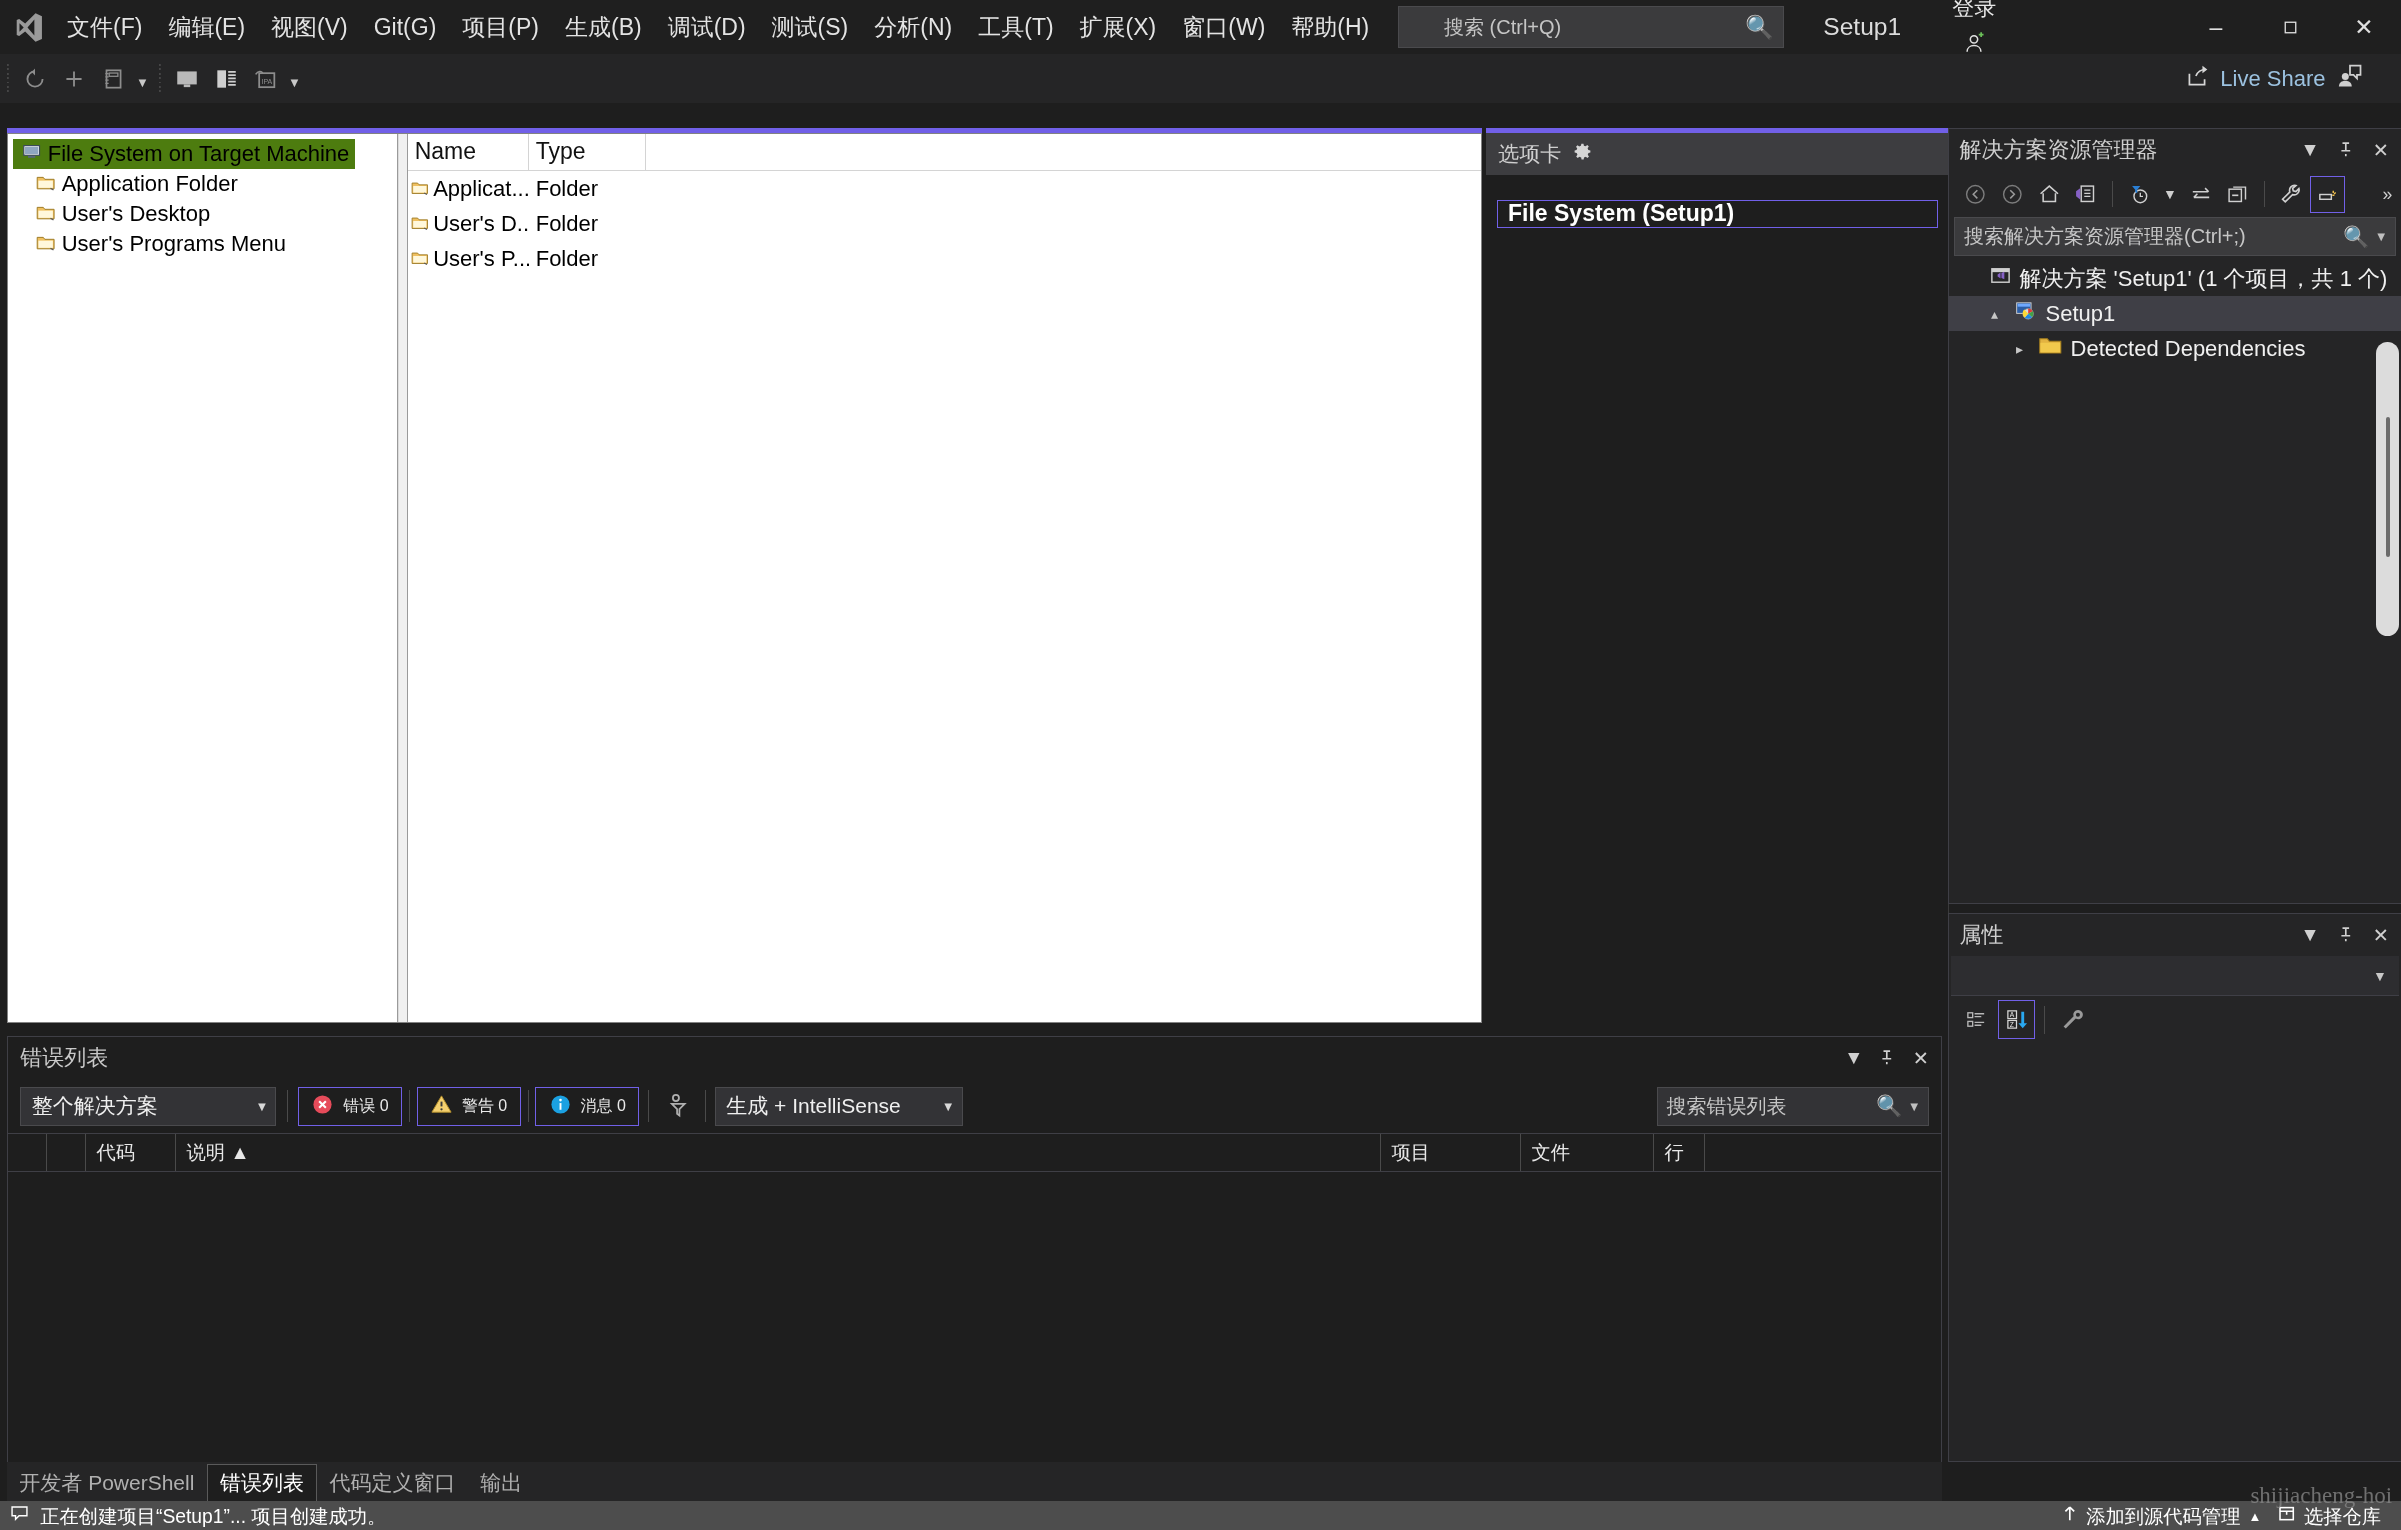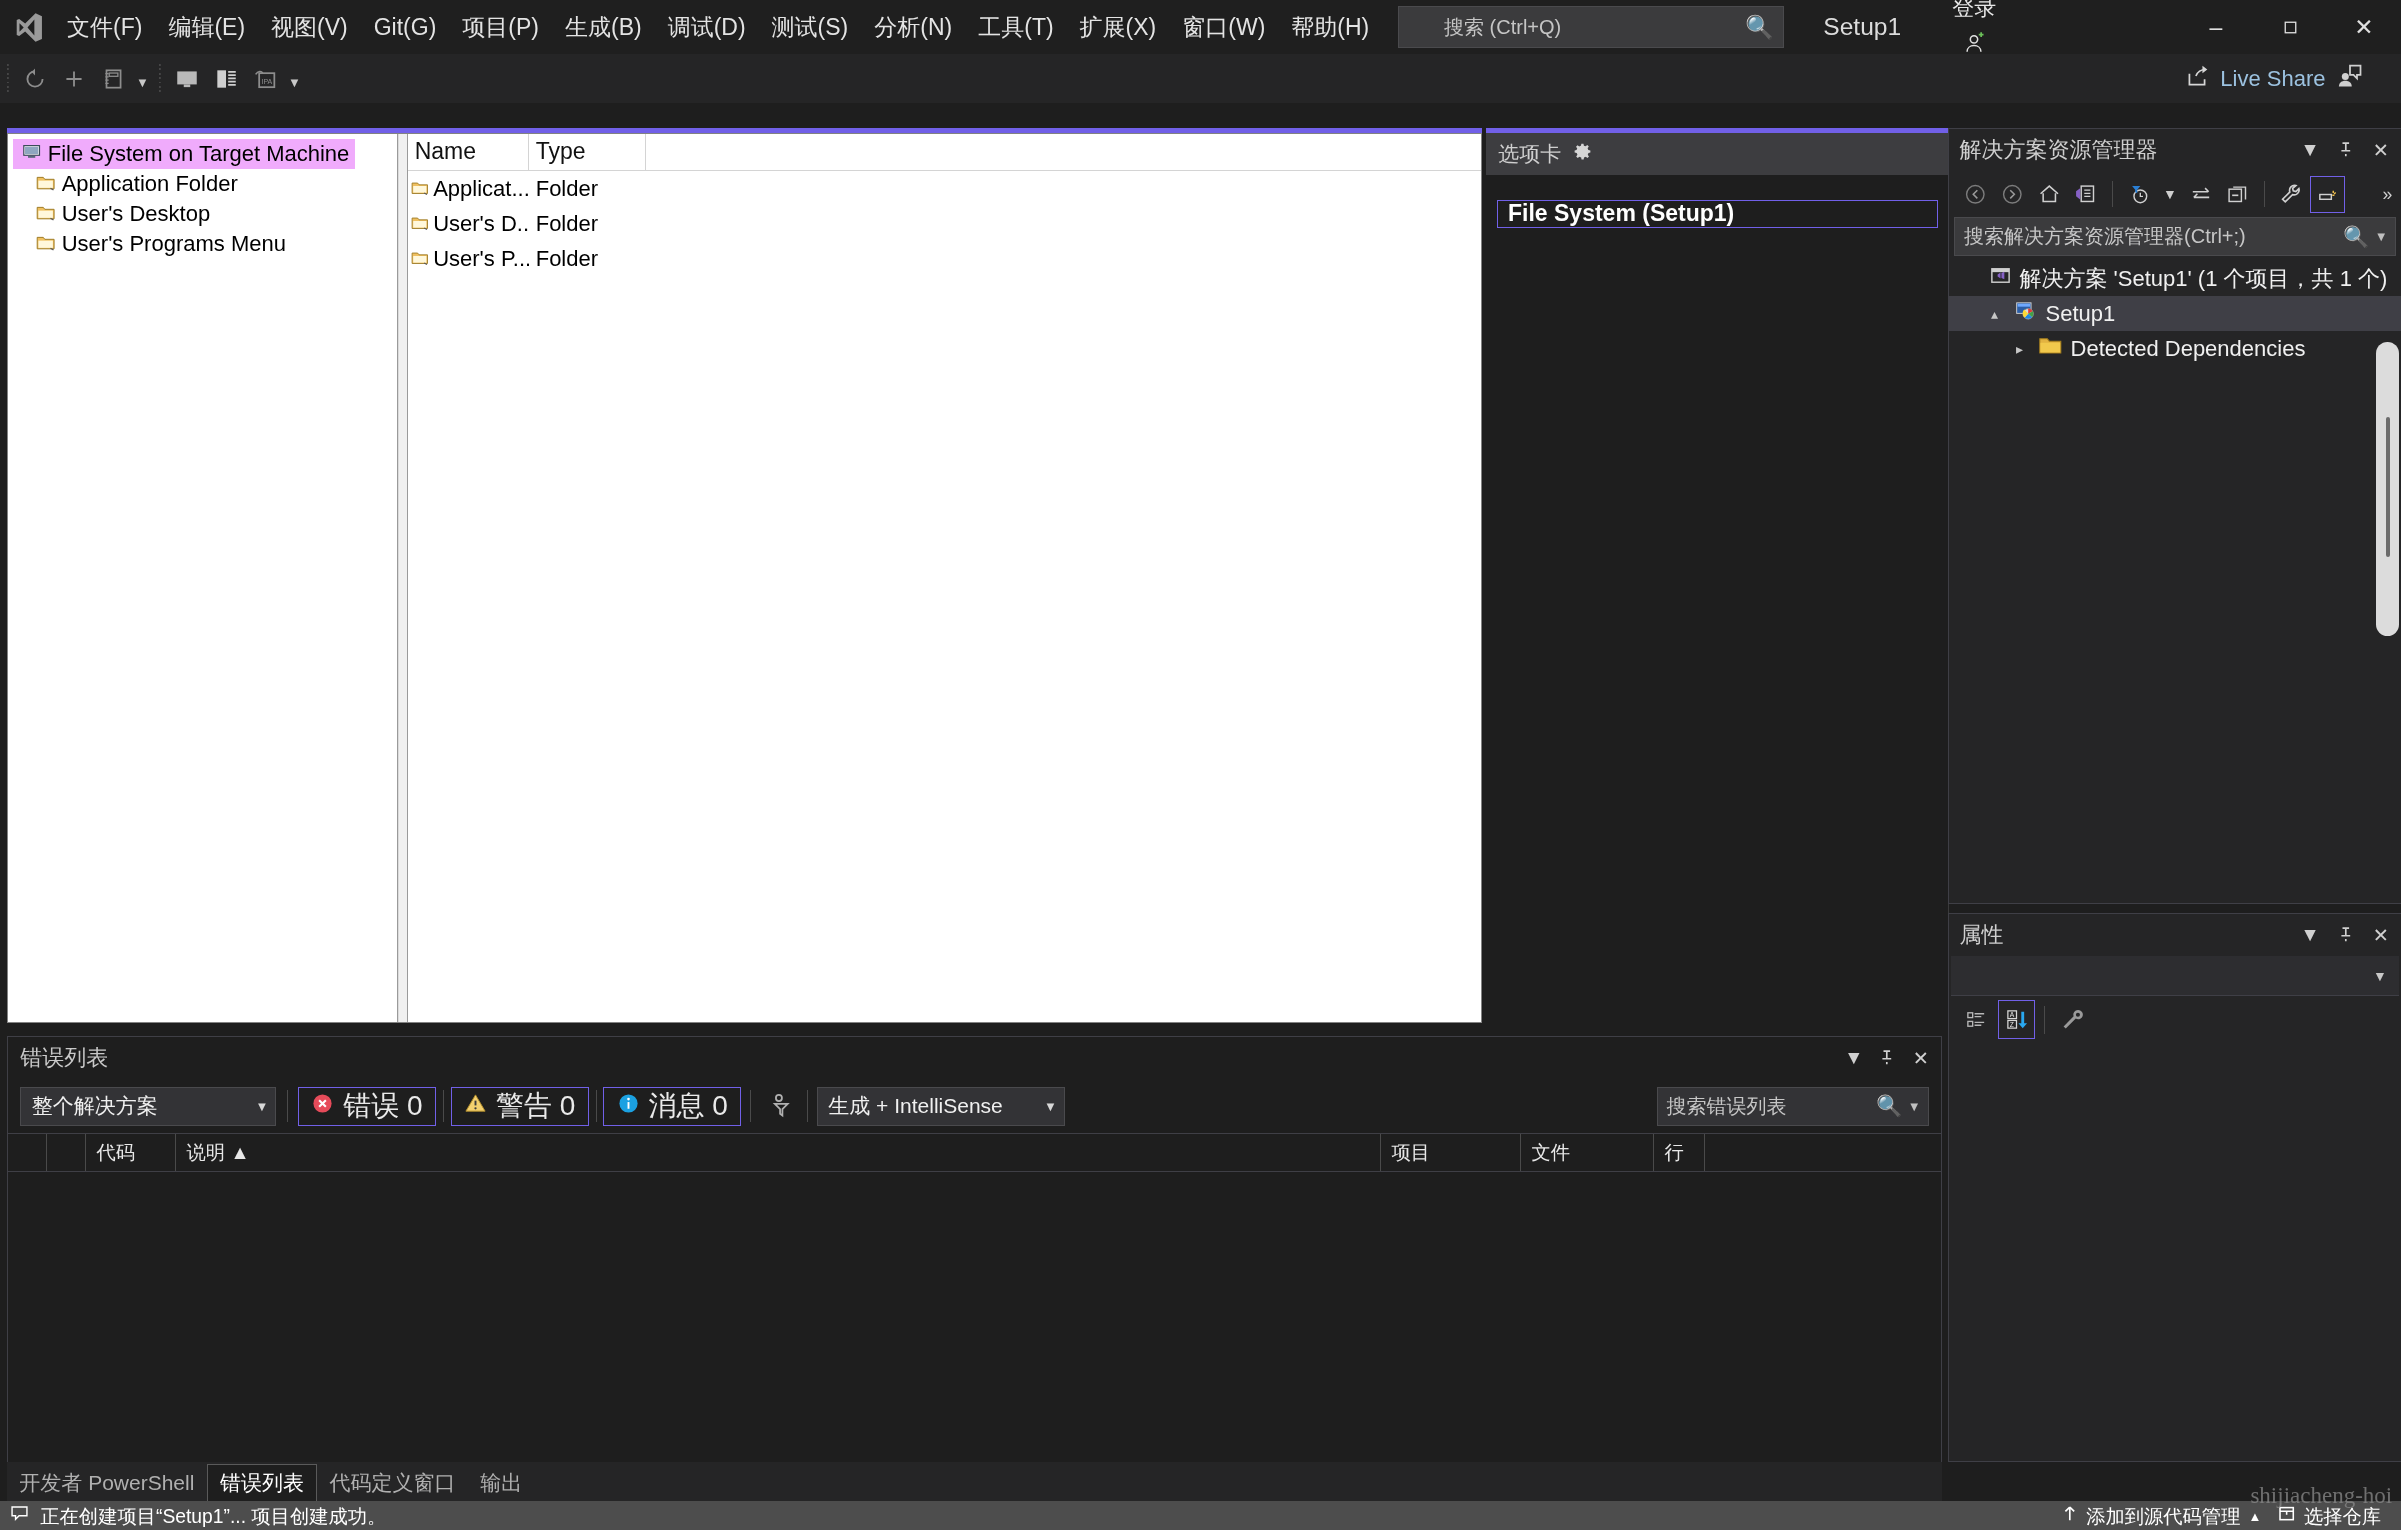--- a/index.html
+++ b/index.html
@@ -75,21 +75,21 @@
     position:absolute; left:7px; top:133px; width:1475px; height:890px;
     background:#ffffff; border:0.9px solid #828282; display:flex;
   }
   #fs-tree {
     width:390px; height:100%; border-right:0.9px solid #9a9a9a; padding:5.3px 3.5px 0 5.3px;
   }
   .tree-row {
     display:flex; align-items:center; gap:6.1px; height:30px; font-size:22px;
     color:#000; padding-left:1.8px; white-space:nowrap;
   }
-  .tree-row.root { background:#f0abfc; width:fit-content; padding-right:5.3px;padding-left:9px; }
+  .tree-row.root { background:#4d7c0f; width:fit-content; padding-right:5.3px;padding-left:9px; }
   .tree-row.child { padding-left:23px; }
   .ico-pc, .ico-folder { flex:none; }
 
   #fs-split { width:9.7px; background:#f0f0f0; border-right:0.9px solid #9a9a9a;
               border-left:0.9px solid #dcdcdc; }
   #fs-list { flex:1; background:#fff; }
   #fs-list-head { display:flex; height:37px; border-bottom:0.9px solid #d4d4d4; }
   .col-h { font-size:23px; color:#111; padding:3.5px 0 0 7px; border-right:0.9px solid #d4d4d4; }
   .col-name { width:121px; }
   .col-type { width:117px; }
@@ -183,21 +183,21 @@
   }
   #errlist-title .ph-actions { margin-left:auto; display:flex; gap:3.5px; padding-right:5.3px; }
   #errlist-toolbar { height:54px; display:flex; align-items:center; padding-left:12.3px; gap:0; }
   .el-combo {
     height:39px; background:#333336; border:0.9px solid #4a4a4d; display:flex;
     align-items:center; padding:0 7px 0 10.5px; color:#f0f0f0; font-size:21px;
   }
   .el-combo .cb-caret { margin-left:auto; padding-left:12.3px; color:#d8d8d8; font-size:13px; }
   .el-pill {
     height:39px; border:1.8px solid #7160e8; display:flex; align-items:center;
-    gap:8.8px; padding:0 12.3px; color:#eaeaea; font-size:28px; margin-left:8.8px;
+    gap:8.8px; padding:0 12.3px; color:#eaeaea; font-size:16px; margin-left:8.8px;
   }
   .el-vsep { width:0.9px; height:32px; background:#4a4a4a; margin:0 10.5px; }
   #el-search {
     margin-left:auto; margin-right:12.3px; width:272px; height:39px; background:#333336;
     border:0.9px solid #4a4a4d; display:flex; align-items:center; padding:0 7px 0 8.8px;
   }
   #el-search .es-text { flex:1; color:#c6c6c6; font-size:20px; }
   #errlist-head { height:39px; display:flex; border-top:0.9px solid #3f3f46;
                   border-bottom:0.9px solid #3f3f46; }
   .eh {

